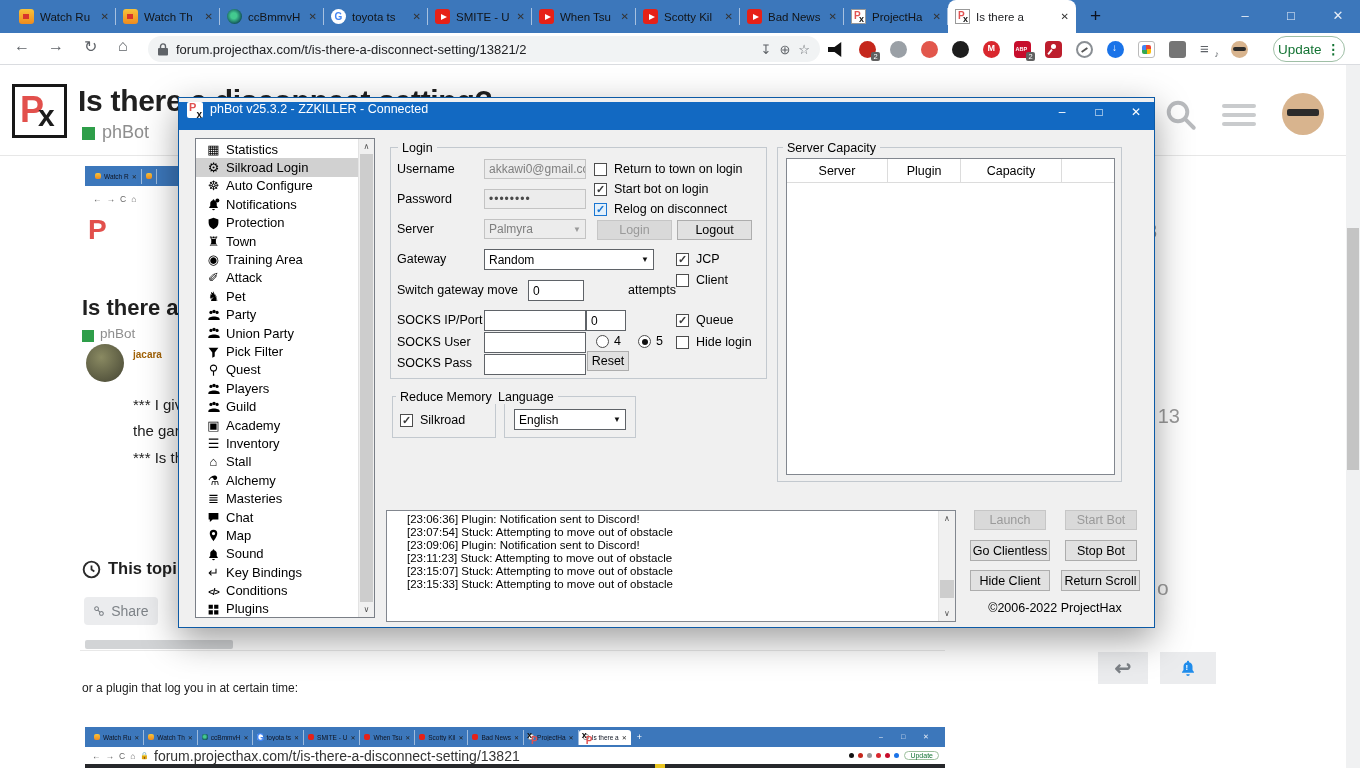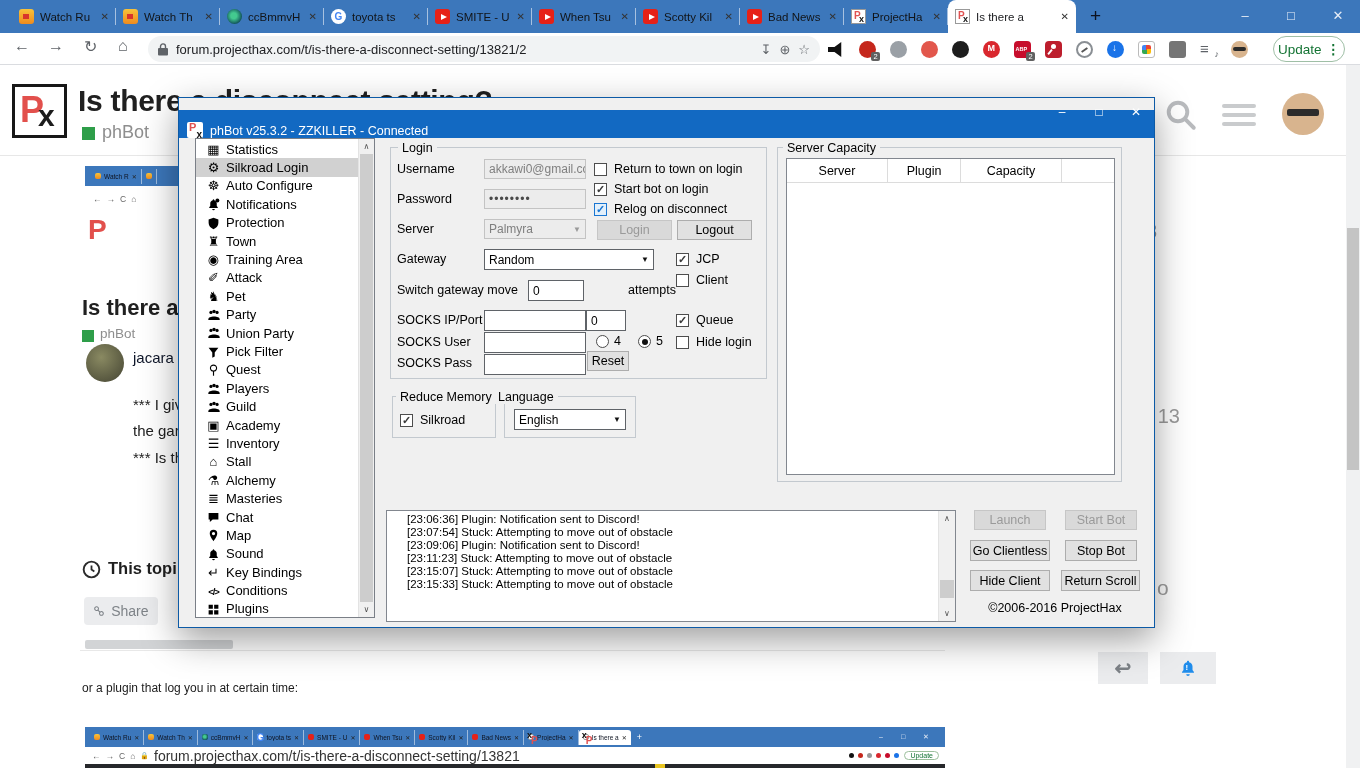--- a/index.html
+++ b/index.html
@@ -94,21 +94,21 @@
   .mtab .d{width:6px;height:6px;border-radius:2px;flex:none}
   .mtab .fav-orange:after,.mtab .fav-yt:after{display:none}
   .mtab .ml{font-size:6.5px;color:#0e1320;white-space:nowrap;overflow:hidden;max-width:40px}
   .mtab .mx{font-size:6px;color:#222}
   .mtab.active{background:#fff;border-radius:3px 3px 0 0;border-right:none}
   .mnav{position:absolute;background:#fff;display:flex;align-items:center;gap:5px;font-size:8.5px;color:#666}
 
   
   .dialog{position:absolute;left:178px;top:97px;width:977px;height:531px;background:#f0f0f0;
           border:1px solid #0c5aa6;box-shadow:0 12px 34px rgba(0,0,0,.38);z-index:10;font-size:12.5px;color:#000}
-  .dtitle{position:absolute;left:0;top:12px;width:100%;height:28px;background:var(--titlebar,#1269c2);display:flex;align-items:flex-end}
+  .dtitle{position:absolute;left:0;top:4px;width:100%;height:28px;background:var(--titlebar,#1269c2);display:flex;align-items:flex-start}
   .dtitle .txt{color:#fff;font-size:12.5px;margin-left:7px}
   .dico{width:16px;height:16px;background:#fff;border-radius:2px;margin-left:8px;position:relative;flex:none}
   .dico:before{content:"P";color:#e05252;font-weight:bold;font-size:11px;position:absolute;left:2px;top:-1px}
   .dico:after{content:"x";color:#111;font-weight:bold;font-size:10px;position:absolute;right:1px;bottom:-2px}
   .dctl{position:absolute;top:0;width:34px;height:28px;color:#fff;display:flex;align-items:center;justify-content:center;font-size:12px;cursor:pointer}
 
   .listbox{position:absolute;left:16px;top:40px;width:180px;height:480px;background:#fff;border:1px solid #7a7f87}
   .srow{height:18.4px;display:flex;align-items:center;padding-left:5px;cursor:pointer}
   .srow.selected{background:#d1d1d1}
   .srow .icon{width:25px;text-align:center;font-size:13px;line-height:13px;flex:none}
@@ -309,21 +309,21 @@
         <span>C</span>
         <span>⌂</span>
     </div>
     <div class="abs" style="left:88px;top:214px;font-size:28px;font-weight:bold;color:#e2504c">P</div>
   </div>
 
   <div class="h2">Is there a disconnect setting?</div>
   <span class="tagsq" style="left:82px;top:330px;width:12px;height:12px"></span>
   <span class="tagtx" style="left:100px;top:326px;font-size:13.5px">phBot</span>
   <div class="avatar2" style="left:86px;top:344px;width:38px;height:38px"></div>
-  <div class="abs" style="left:133px;top:349px;font-size:15px;font-weight:normal;color:#0f172a">jacara</div>
+  <div class="abs" style="left:133px;top:349px;font-size:10px;font-weight:bold;color:#a16207">jacara</div>
   <div class="ptext" style="left:133px;top:396px">*** I giv</div>
   <div class="ptext" style="left:133px;top:422px">the gar</div>
   <div class="ptext" style="left:133px;top:449px">*** Is th</div>
 
   <div class="frag" style="left:1146px;top:220px;font-size:20px;color:#8f8f8f">3</div>
   <div class="frag" style="left:1141px;top:377px;font-size:20px;font-weight:bold;color:#141414">3</div>
   <div class="frag" style="left:1141px;top:405px;font-size:20px;color:#9a9a9a">b 13</div>
   <div class="frag" style="left:1157px;top:576px;font-size:21px;color:#9b9b9b">o</div>
 
   <svg class="abs" style="left:82px;top:560px" width="19" height="19" viewBox="0 0 16 16">
@@ -723,16 +723,16 @@
         <div class="sbtn">∨</div>
       </div>
     </div>
 
     <div class="wbtn dis" style="left:795px;top:412px;width:72px;height:20px">Launch</div>
     <div class="wbtn dis" style="left:886px;top:412px;width:72px;height:20px">Start Bot</div>
     <div class="wbtn" style="left:791px;top:442px;width:80px;height:21px">Go Clientless</div>
     <div class="wbtn" style="left:886px;top:442px;width:72px;height:21px">Stop Bot</div>
     <div class="wbtn" style="left:791px;top:472px;width:80px;height:21px">Hide Client</div>
     <div class="wbtn" style="left:882px;top:472px;width:79px;height:21px">Return Scroll</div>
-    <div class="copyright" style="left:786px;top:503px;width:180px">©2006-2016 ProjectHax</div>
+    <div class="copyright" style="left:786px;top:503px;width:180px">©2006-2022 ProjectHax</div>
   </div>
 
 </div>
 
 </body></html>

